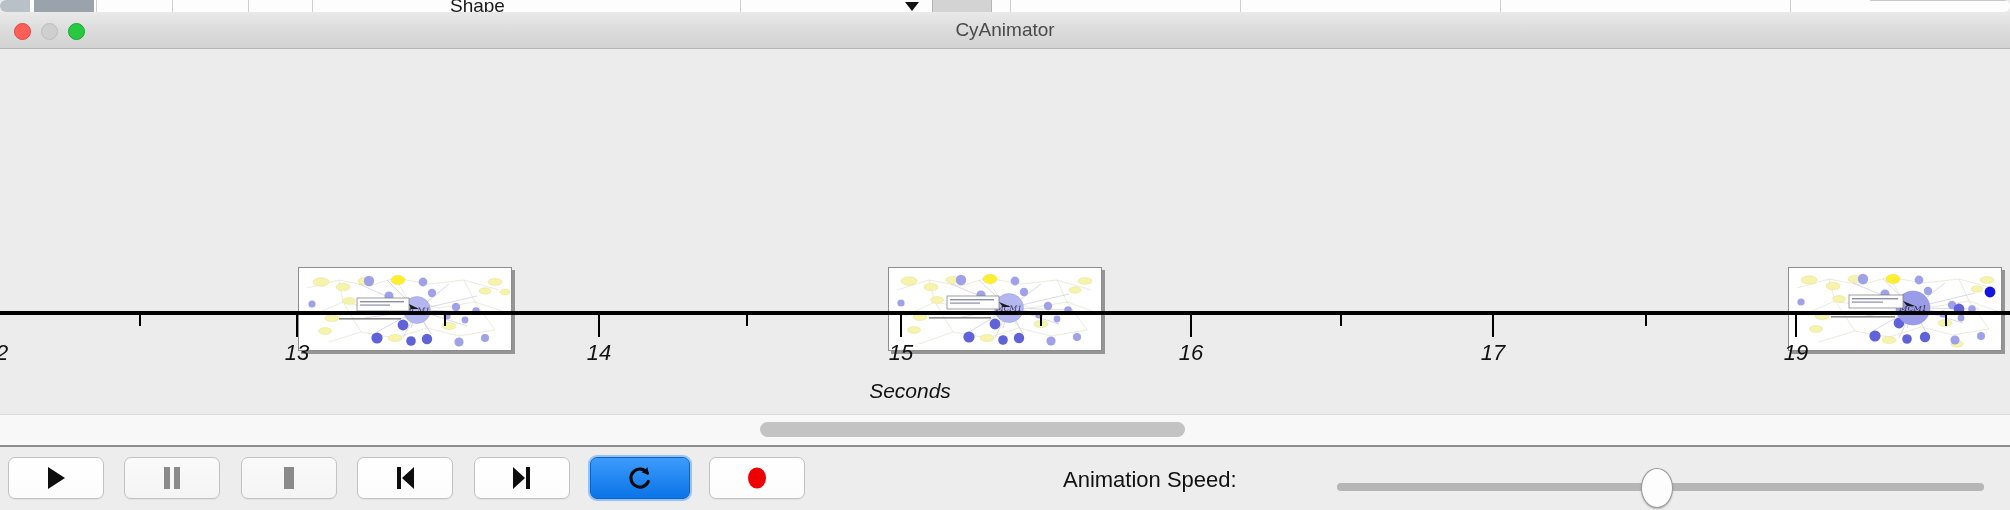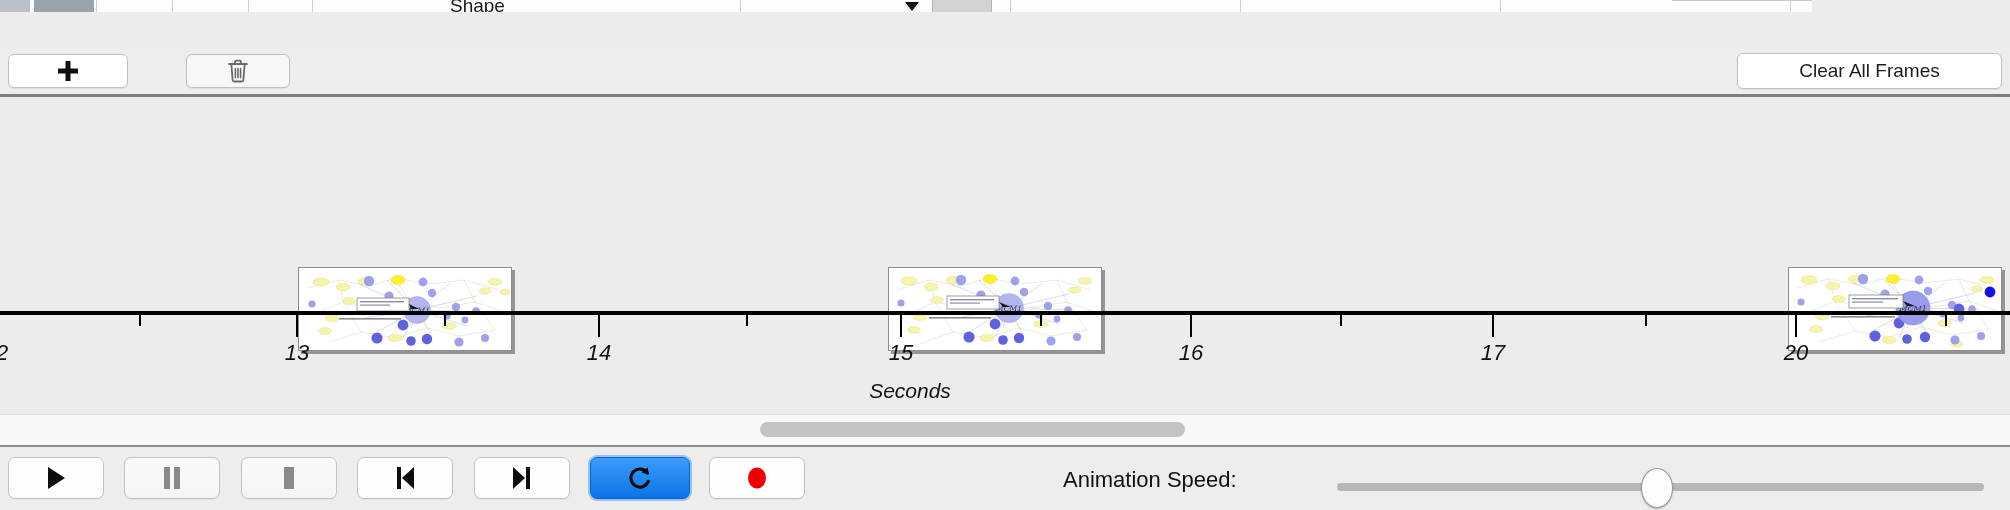--- a/index.html
+++ b/index.html
@@ -5,21 +5,21 @@
   html,body{margin:0;padding:0;}
   body{
     width:2010px;height:510px;overflow:hidden;
     font-family:"Liberation Sans", sans-serif;
     background:#ececec;
     -webkit-font-smoothing:antialiased;
   }
   .app{position:relative;width:2010px;height:510px;}
 
   
-  .bg-strip{position:absolute;left:0;top:0;width:1812px;height:12px;background:#fdfdfd;overflow:hidden;}
+  .bg-strip{position:absolute;left:0;top:0;width:2010px;height:12px;background:#fdfdfd;overflow:hidden;border-radius:6px;}
   .bg-strip .blk{position:absolute;top:0;height:12px;background:#9aa2ac;}
   .bg-strip .vl{position:absolute;top:0;height:12px;width:1px;background:#cfcfcf;}
   .bg-strip .shape-txt{position:absolute;left:450px;top:-5px;font-size:19px;color:#1a1a1a;font-family:"Liberation Sans",sans-serif;}
   .bg-strip .tri{position:absolute;left:905px;top:2px;width:0;height:0;border-left:7px solid transparent;border-right:7px solid transparent;border-top:9px solid #111;}
   .bg-strip .gbox{position:absolute;top:0;height:12px;background:#d3d3d3;border-left:1px solid #b5b5b5;border-right:1px solid #b5b5b5;}
   .bg-strip .rcurve{position:absolute;right:0;top:0;width:140px;height:12px;border-top:1px solid #c8c8c8;}
 
   
   .titlebar{
     position:absolute;left:0;top:12px;width:2010px;height:36px;
@@ -139,48 +139,29 @@
     <div class="vl" style="left:1010px;"></div>
     <div class="vl" style="left:1240px;"></div>
     <div class="vl" style="left:1500px;"></div>
     <div class="vl" style="left:1790px;"></div>
     <div class="shape-txt">Shape</div>
     <div class="tri"></div>
     <div class="gbox" style="left:932px;width:58px;"></div>
     <div class="rcurve"></div>
   </div>
 
-
-  <div class="toolbar">
-
-    <div class="btn btn-add">
-      <span class="plus">
-        <svg class="ico" width="26" height="26" viewBox="0 0 26 26" aria-hidden="true">
-          <rect x="10.5" y="3" width="5" height="20" fill="#111"></rect>
-          <rect x="3" y="10.5" width="20" height="5" fill="#111"></rect>
-        </svg>
-      </span>
-    </div>
-
-    <div class="btn btn-del">
-      <span>
-        <svg class="ico" width="24" height="26" viewBox="0 0 24 26" aria-hidden="true">
-          <path d="M3 6 h18" stroke="#6a6a6a" stroke-width="1.8" fill="none" stroke-linecap="round"></path>
-          <path d="M9 6 V4 a1.3 1.3 0 0 1 1.3-1.3h3.4A1.3 1.3 0 0 1 15 4 V6" stroke="#6a6a6a" stroke-width="1.8" fill="none"></path>
-          <path d="M5.4 6.8 L6.6 22 a1.6 1.6 0 0 0 1.6 1.5h7.6a1.6 1.6 0 0 0 1.6-1.5L18.6 6.8" stroke="#6a6a6a" stroke-width="1.8" fill="none"></path>
-          <path d="M9.4 10.5 V19.6 M12 10.5 V19.6 M14.6 10.5 V19.6" stroke="#6a6a6a" stroke-width="1.6" fill="none" stroke-linecap="round"></path>
-        </svg>
-      </span>
-    </div>
-
-    <div class="btn btn-clear">
-      <span>Clear All Frames</span>
-    </div>
-
+  <div class="titlebar">
+    <div class="traffic">
+      <span class="dot red"></span>
+      <span class="dot yellow"></span>
+      <span class="dot green"></span>
+    </div>
+    <div class="win-title">CyAnimator</div>
   </div>
+
 
   <div class="timeline">
 
     <div class="frame" style="left:298px;">
       <svg viewBox="0 0 212 82" preserveAspectRatio="none" aria-hidden="true">
         <rect x="0" y="0" width="212" height="82" fill="#ffffff"></rect>
         <g stroke="#cfcfae" stroke-width="0.5" fill="none" opacity="0.85">
           <path d="M8 20 L40 12 L70 18 L96 10 L130 16 L165 12 L200 22"></path>
           <path d="M16 46 L44 34 L74 40 L108 30 L140 40 L176 34 L206 44"></path>
           <path d="M30 74 L62 64 L96 70 L128 60 L160 68 L196 62"></path>
@@ -404,21 +385,21 @@
     <div class="tick major" style="left:1190px;"></div>
     <div class="tick major" style="left:1492px;"></div>
     <div class="tick major" style="left:1795px;"></div>
 
     <div class="tick-label" style="left:2px;">2</div>
     <div class="tick-label" style="left:297px;text-align:right;">13</div>
     <div class="tick-label" style="left:599px;">14</div>
     <div class="tick-label" style="left:901px;text-align:center;">15</div>
     <div class="tick-label" style="left:1191px;">16</div>
     <div class="tick-label" style="left:1493px;">17</div>
-    <div class="tick-label" style="left:1796px;">20</div>
+    <div class="tick-label" style="left:1796px;">19</div>
 
     <div class="axis-title">
       <span>Seconds</span>
     </div>
   </div>
 
   <div class="scrollarea">
     <div class="scrollthumb"></div>
   </div>
 

